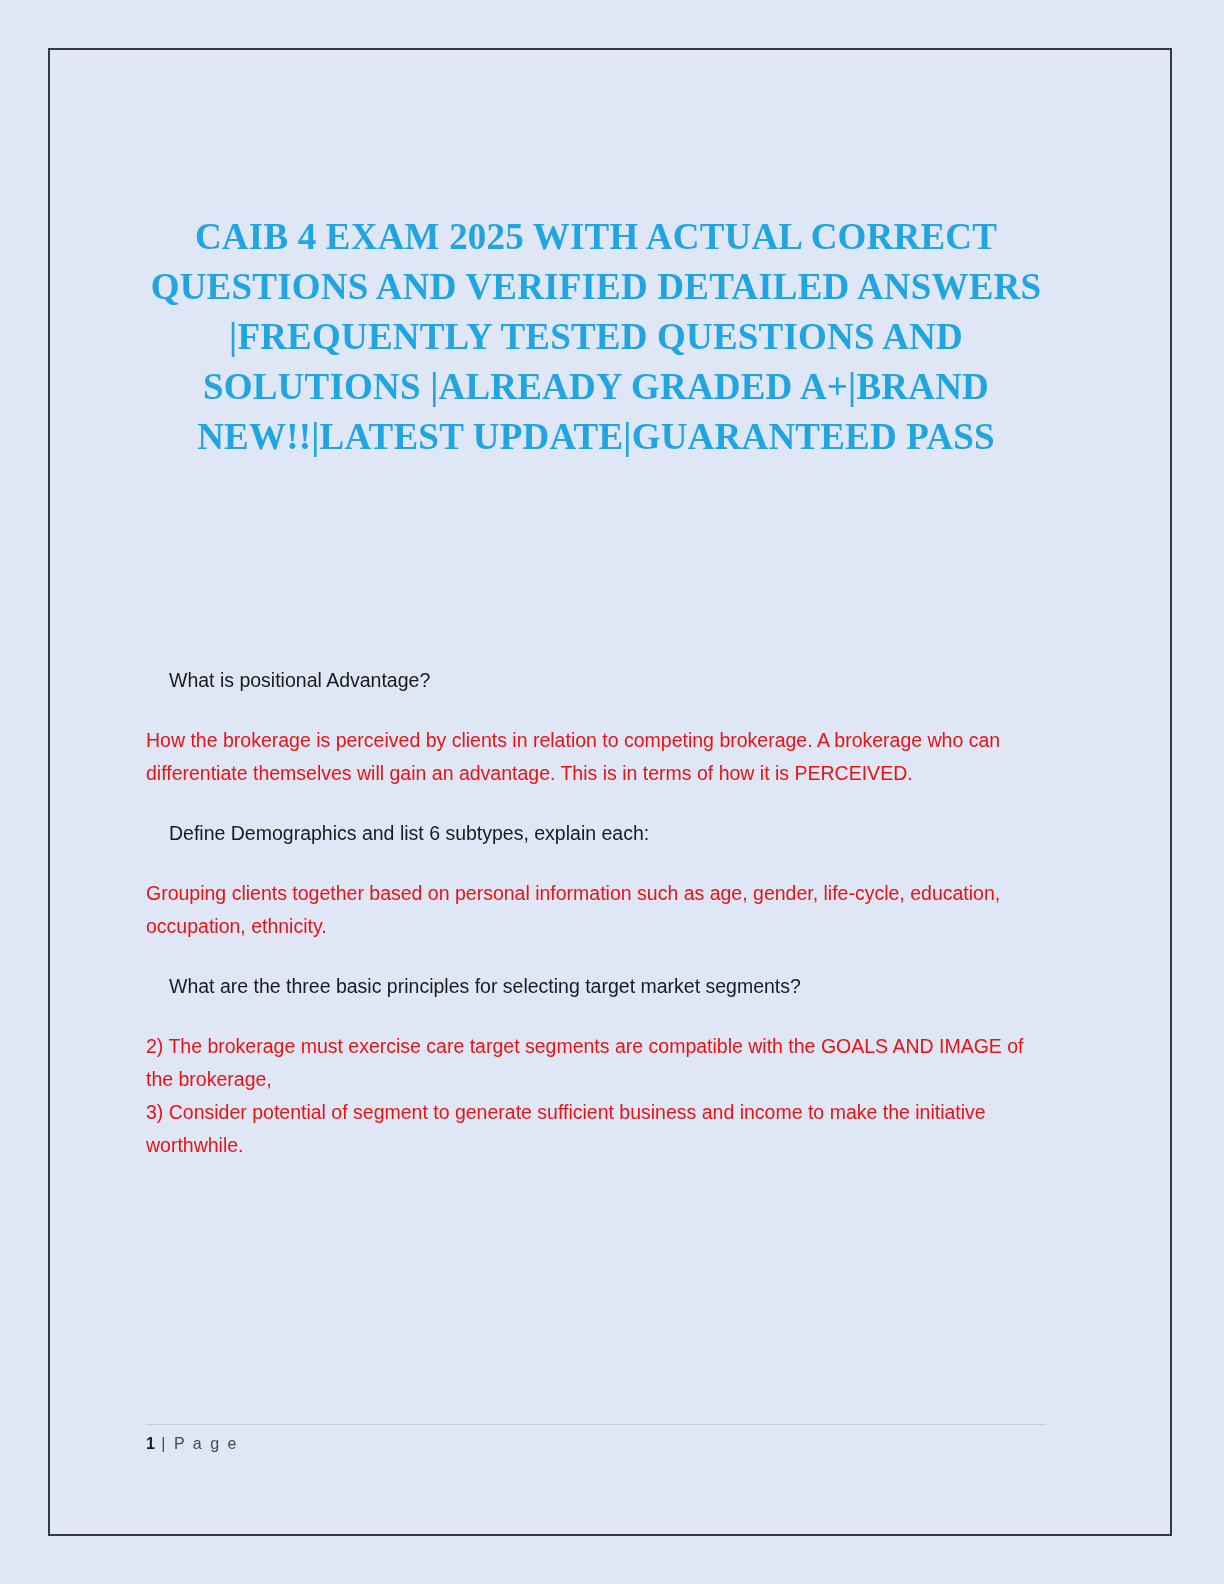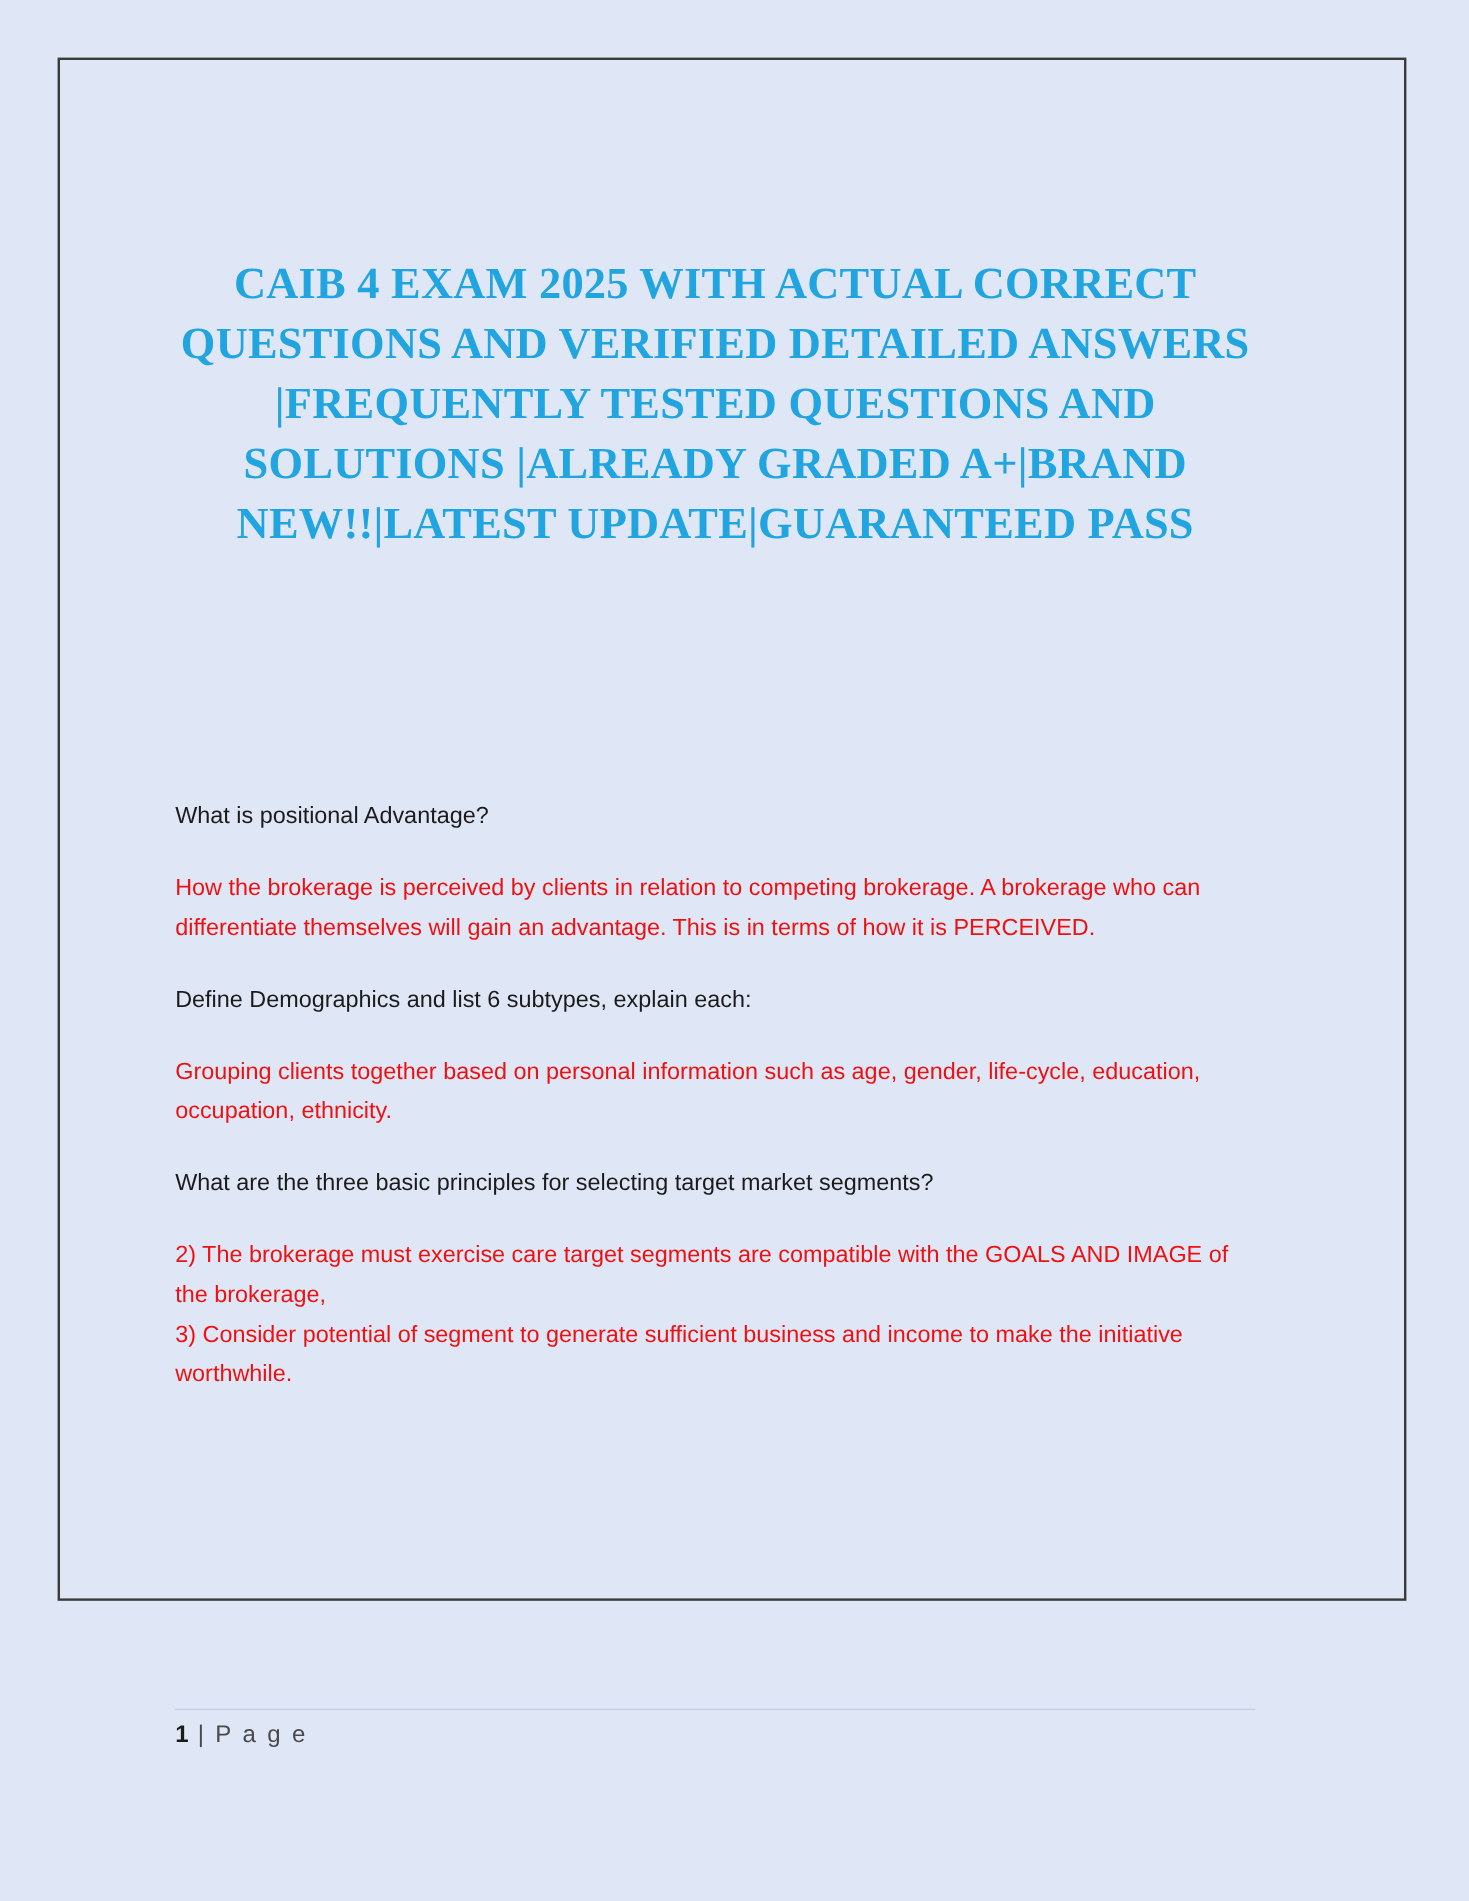--- a/index.html
+++ b/index.html
@@ -11,21 +11,21 @@
     height: 1584px;
     background: #dfe6f5;
     font-family: "Liberation Sans", sans-serif;
     overflow: hidden;
   }
   .page {
     position: absolute;
     left: 48px;
     top: 48px;
     width: 1124px;
-    height: 1286px;
+    height: 1488px;
     background: #dfe6f5;
     border: 2px solid #3a3a3a;
     box-sizing: border-box;
   }
   .content {
     position: absolute;
     left: 96px;
     top: 162px;
     width: 900px;
   }
@@ -42,37 +42,38 @@
   .qa-block {
     margin-top: 202px;
   }
   .q, .a {
     font-size: 19.5px;
     line-height: 33px;
     margin: 0 0 27px 0;
   }
   .q {
     color: #1b1b1b;
+    margin-left: 23px;
   }
   .a {
     color: #ee1111;
   }
   .a .line {
     display: block;
   }
   .footer {
     position: absolute;
     left: 96px;
     top: 1374px;
     width: 900px;
     border-top: 1px solid #c3ccdf;
     padding-top: 10px;
   }
   .footer-text {
-    font-size: 20px;
+    font-size: 16px;
     color: #4a4a4a;
     letter-spacing: 2px;
   }
   .footer-text b {
     color: #1b1b1b;
     letter-spacing: 0;
   }
 </style>
 </head>
 <body>

